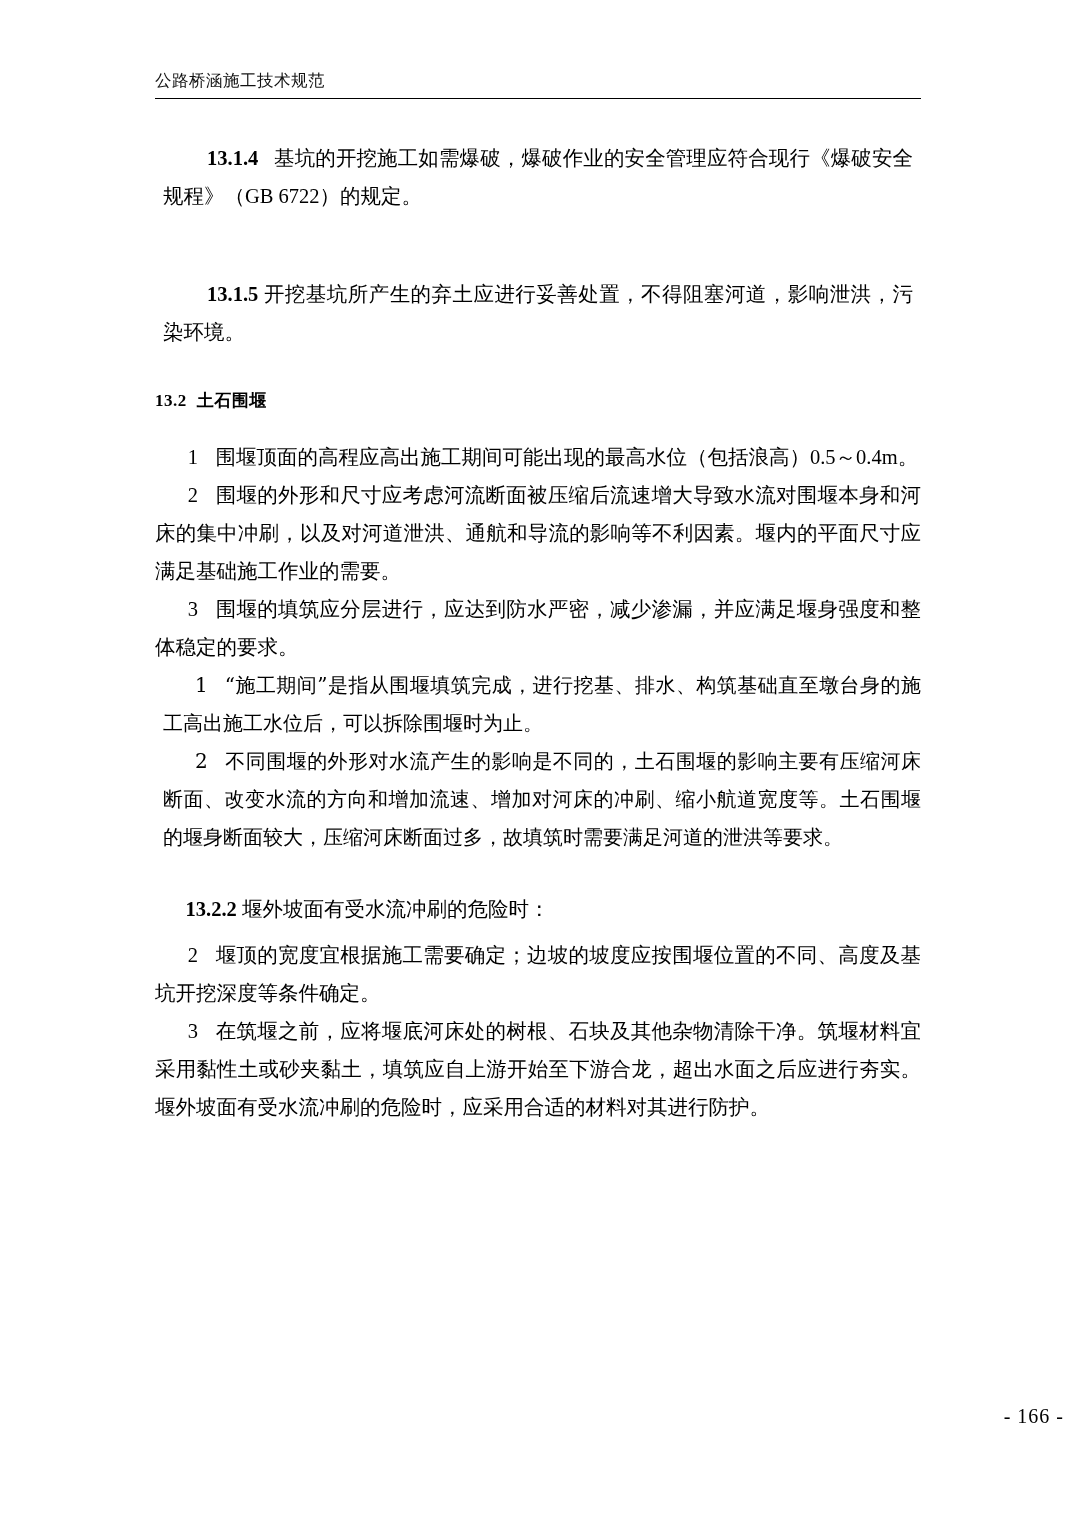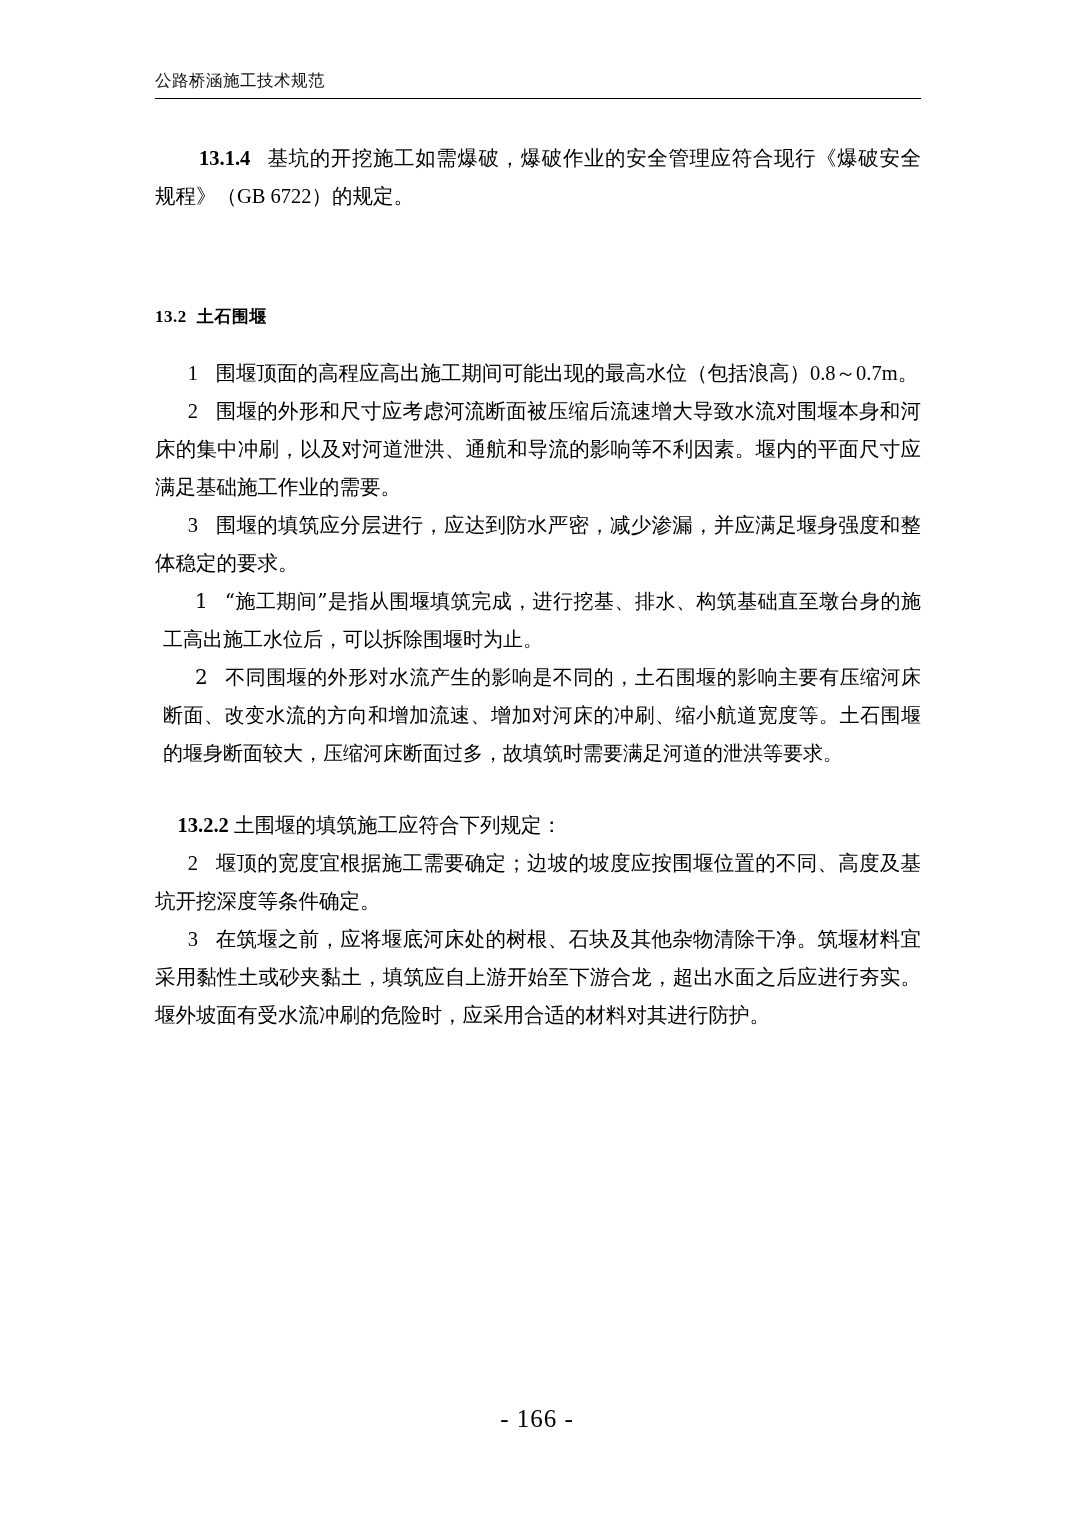--- a/index.html
+++ b/index.html
@@ -31,21 +31,21 @@
     letter-spacing: 0.5px;
     padding-bottom: 6px;
     color: #111;
   }
   .header-rule {
     border-bottom: 1.6px solid #000;
     width: 766px;
     margin-bottom: 40px;
   }
   p {
-    margin: 0;
+    margin: 8px;
     font-size: 20.5px;
     line-height: 38px;
     text-align: justify;
     text-justify: inter-ideograph;
   }
   .clause {
     margin-bottom: 26px;
   }
   .indent2 {
     text-indent: 2.15em;
@@ -92,60 +92,61 @@
   }
   .kai {
     font-family: "DejaVu Serif", "Liberation Serif", serif;
     margin-left: 8px;
   }
   .gap-md { height: 26px; }
   .gap-lg { height: 34px; }
   .footer {
     position: absolute;
     left: 0;
-    right: 0;
+    right: 10px;
     top: 1405px;
-    text-align: center;
-    font-size: 25px;
+    text-align: right;
+    font-size: 20px;
     letter-spacing: 1px;
   }
 </style>
 </head>
 <body>
 
 <div class="page">
 
   <div class="content">
 
     <div class="header">公路桥涵施工技术规范</div>
     <div class="header-rule"></div>
 
     <p class="clause indent2"><span class="num-bold">13.1.4</span>&nbsp;&nbsp;&nbsp;<span>基坑的开挖施工如需爆破，爆破作业的安全管理应符合现行《爆破安全规程》（GB 6722）的规定。</span></p>
 
     <div class="gap-md"></div>
 
+    <p class="clause indent2"><span class="num-bold">13.1.5</span>&nbsp;<span>开挖基坑所产生的弃土应进行妥善处置，不得阻塞河道，影响泄洪，污染环境。</span></p>
 
     <div class="sec-head"><span class="sec-no">13.2</span><span>土石围堰</span></div>
 
 
-    <p class="item"><span class="it-no">1</span><span>围堰顶面的高程应高出施工期间可能出现的最高水位（包括浪高）0.8～0.7m。</span></p>
+    <p class="item"><span class="it-no">1</span><span>围堰顶面的高程应高出施工期间可能出现的最高水位（包括浪高）0.5～0.4m。</span></p>
 
     <p class="item"><span class="it-no">2</span><span>围堰的外形和尺寸应考虑河流断面被压缩后流速增大导致水流对围堰本身和河床的集中冲刷，以及对河道泄洪、通航和导流的影响等不利因素。堰内的平面尺寸应满足基础施工作业的需要。</span></p>
 
     <p class="item"><span class="it-no">3</span><span>围堰的填筑应分层进行，应达到防水严密，减少渗漏，并应满足堰身强度和整体稳定的要求。</span></p>
 
 
     <div class="note-body">
       <p class="item kai"><span class="it-no">1</span><span>“施工期间”是指从围堰填筑完成，进行挖基、排水、构筑基础直至墩台身的施工高出施工水位后，可以拆除围堰时为止。</span></p>
       <p class="item kai"><span class="it-no">2</span><span>不同围堰的外形对水流产生的影响是不同的，土石围堰的影响主要有压缩河床断面、改变水流的方向和增加流速、增加对河床的冲刷、缩小航道宽度等。土石围堰的堰身断面较大，压缩河床断面过多，故填筑时需要满足河道的泄洪等要求。</span></p>
     </div>
 
     <div class="gap-lg"></div>
 
-    <p class="sub-head"><span class="num-bold">13.2.2</span>&nbsp;<span>土围堰的填筑施工应符合下列规定：</span></p>
+    <p class="sub-head"><span class="num-bold">13.2.2</span>&nbsp;<span>堰外坡面有受水流冲刷的危险时：</span></p>
 
 
     <p class="item"><span class="it-no">2</span><span>堰顶的宽度宜根据施工需要确定；边坡的坡度应按围堰位置的不同、高度及基坑开挖深度等条件确定。</span></p>
 
     <p class="item"><span class="it-no">3</span><span>在筑堰之前，应将堰底河床处的树根、石块及其他杂物清除干净。筑堰材料宜采用黏性土或砂夹黏土，填筑应自上游开始至下游合龙，超出水面之后应进行夯实。堰外坡面有受水流冲刷的危险时，应采用合适的材料对其进行防护。</span></p>
 
   </div>
 
   <div class="footer">- 166 -</div>
 

